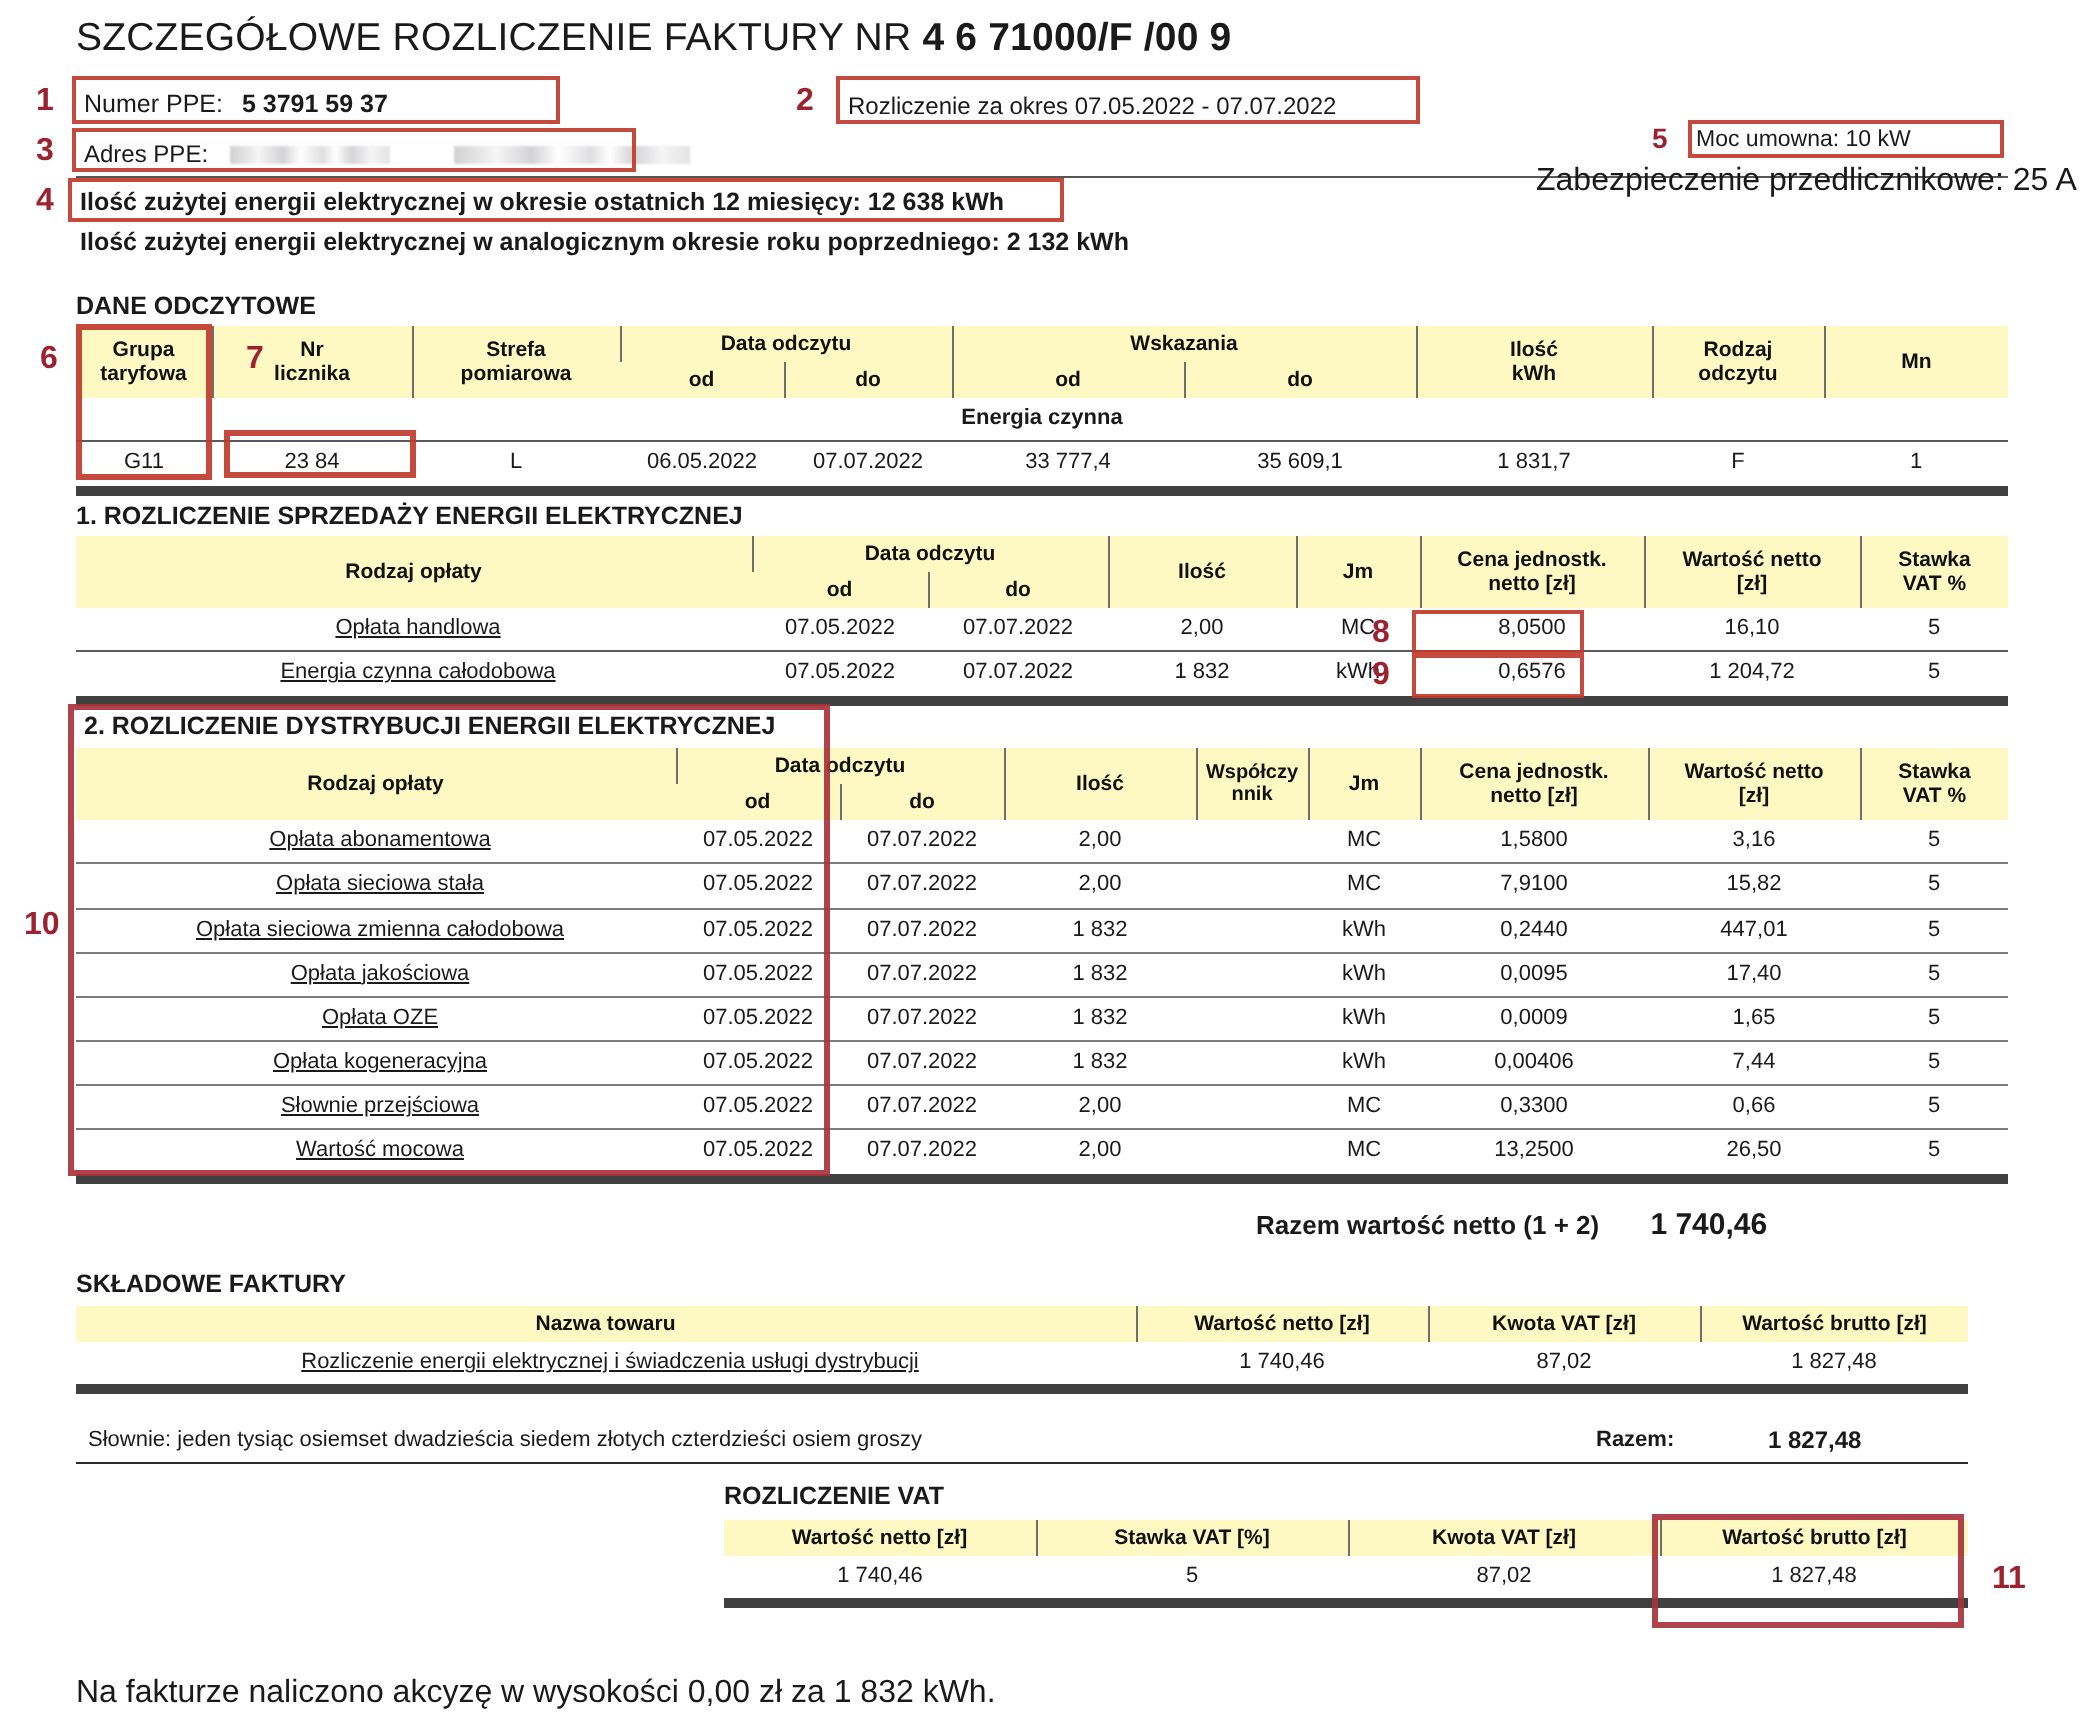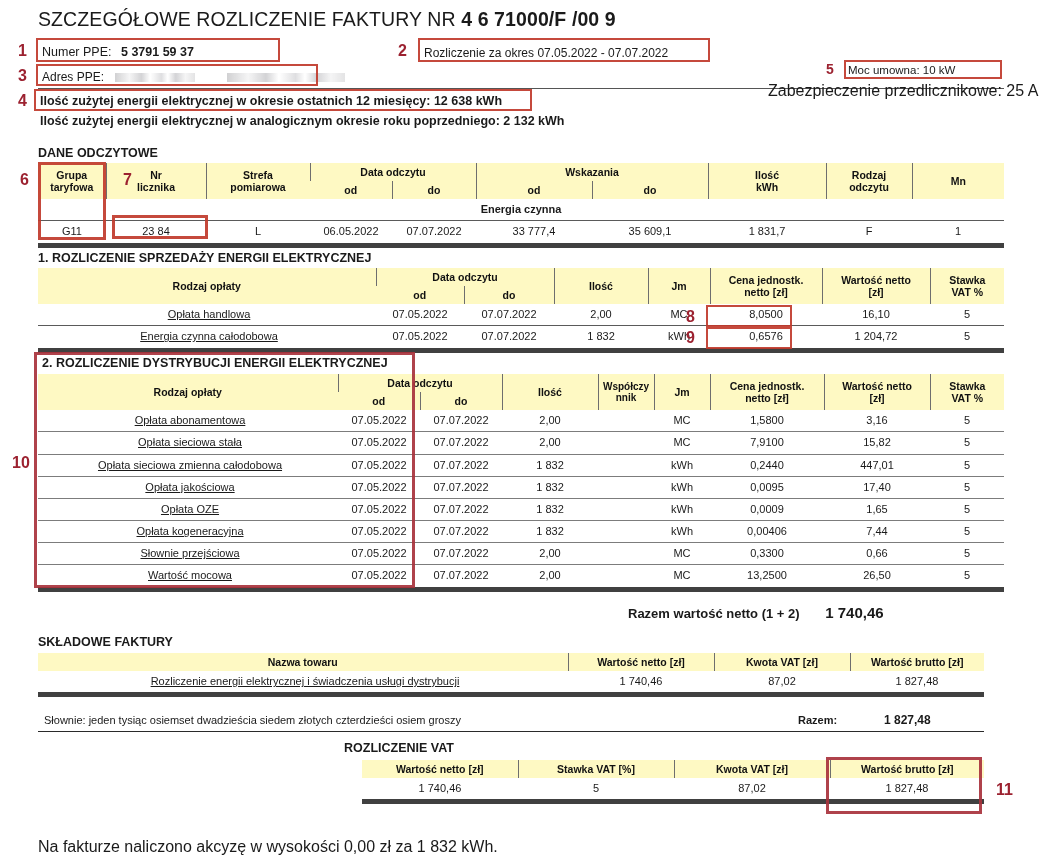--- a/index.html
+++ b/index.html
@@ -461,21 +461,21 @@
       <td>1 827,48</td>
     </tr>
   </tbody>
 </table>
 
 <div class="slownie-row" style="left:44px; top:714px;">Słownie: jeden tysiąc osiemset dwadzieścia siedem złotych czterdzieści osiem groszy</div>
 <div class="slownie-row bold" style="left:798px; top:714px;">Razem:</div>
 <div class="slownie-row bold" style="left:884px; top:713px; font-size:12px;">1 827,48</div>
 <div class="rule" style="left:38px; top:731px; width:946px; border-top:1px solid #2a2a2a;"></div>
 
-<div class="section-cap" style="left:344px; top:741px;">ROZLICZENIE VAT</div>
+<div class="section-cap" style="left:362px; top:741px;">ROZLICZENIE VAT</div>
 
 <table class="grid" style="left:362px; top:760px; width:622px;">
   <colgroup>
     <col style="width:156px">
       <col style="width:156px">
       <col style="width:156px">
       <col style="width:154px">
   </colgroup>
   <thead>
     <tr>

